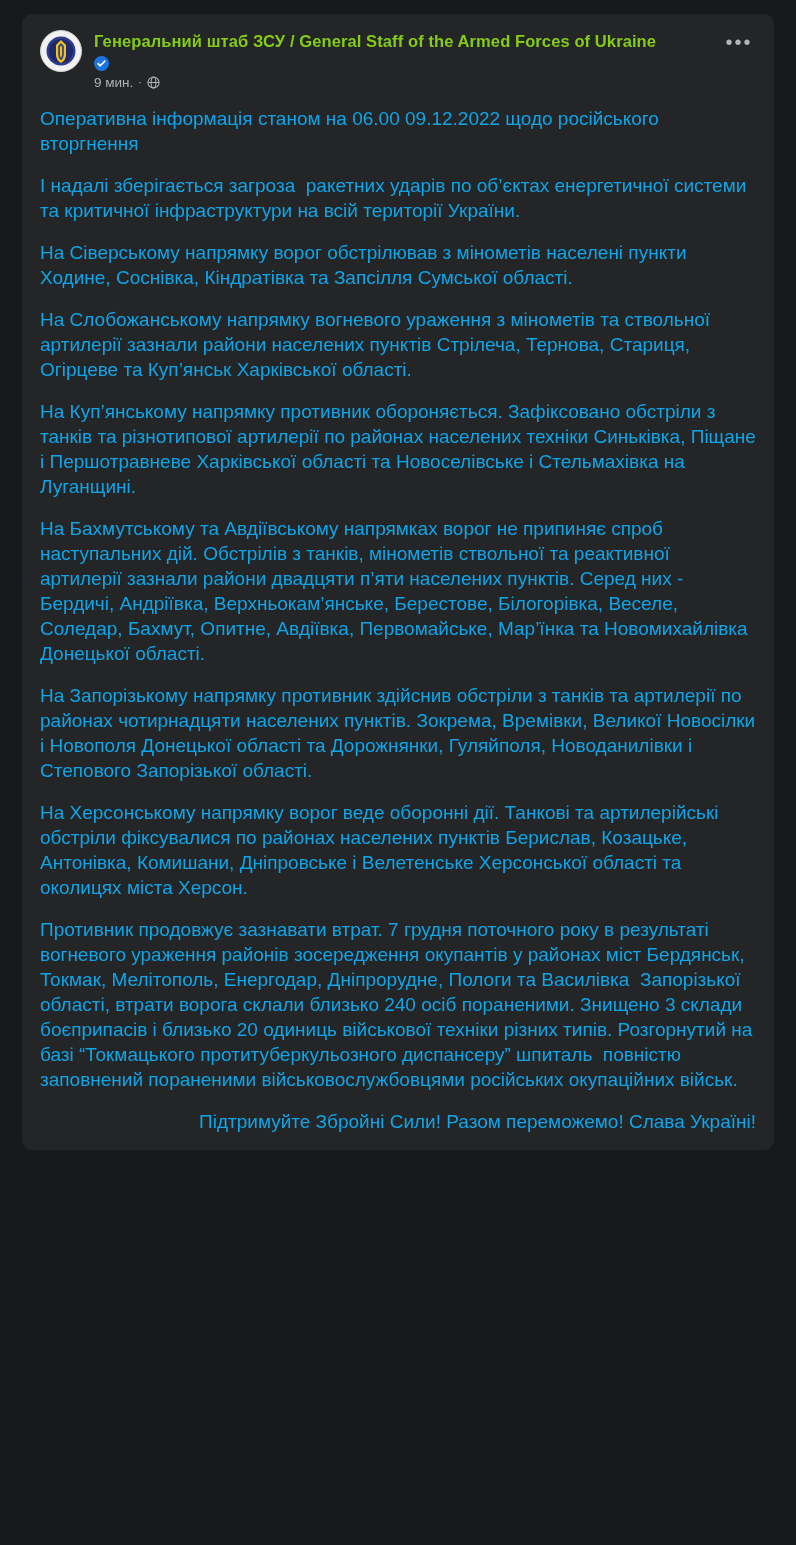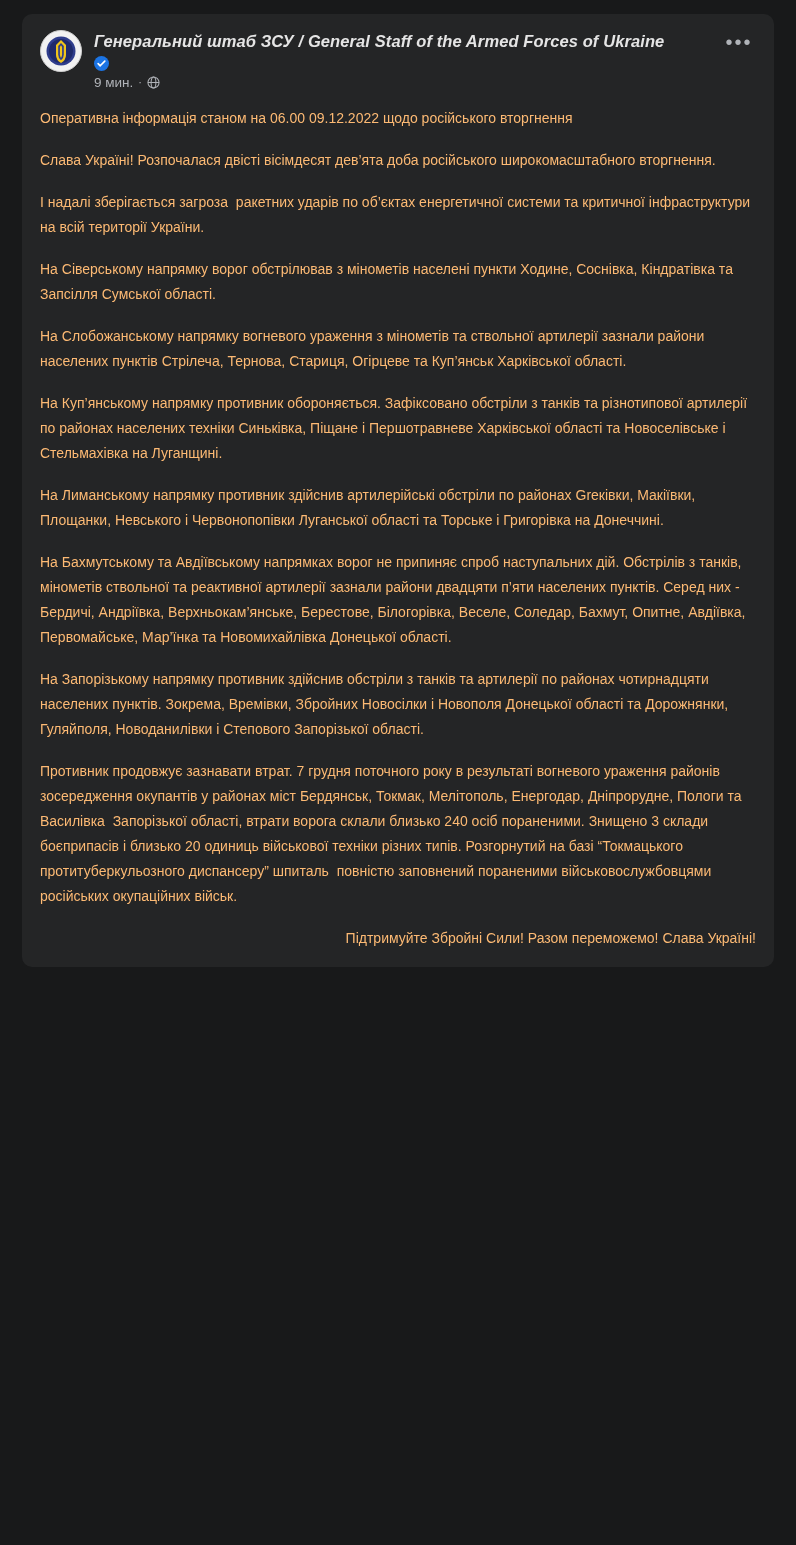--- a/index.html
+++ b/index.html
@@ -49,23 +49,22 @@
   }
   .header-text {
     flex: 1 1 auto;
     min-width: 0;
     padding-top: 1px;
   }
   .page-name {
     font-size: 16.5px;
     font-weight: bold;
     line-height: 21px;
-    color: #e5e5e5;
+    color: #84cc16;
     letter-spacing: 0.1px;
-    font-style: italic;
   }
   .verified-row {
     margin-top: 3px;
     height: 16px;
     display: flex;
     align-items: center;
   }
   .verified {
     width: 15px;
     height: 15px;
@@ -104,23 +103,23 @@
     font-size: 20px;
     letter-spacing: 2px;
     line-height: 1;
     border-radius: 6px;
     cursor: pointer;
     user-select: none;
     margin-top: -2px;
   }
   .body-text {
     margin-top: 16px;
-    font-size: 14px;
+    font-size: 19px;
     line-height: 25px;
-    color: #fdba74;
+    color: #0ea5e9;
   }
   .body-text p {
     margin: 0 0 17px 0;
     white-space: pre-wrap;
   }
   .body-text p:last-child { margin-bottom: 2px; text-align: right; }
 </style>
 </head>
 <body>
 
@@ -159,26 +158,25 @@
             </svg>
           </span>
         </div>
       </div>
 
       <div class="more-btn">•••</div>
     </div>
 
     <div class="body-text">
       <p>Оперативна інформація станом на 06.00 09.12.2022 щодо російського вторгнення</p>
-      <p>Слава Україні! Розпочалася двісті вісімдесят дев’ята доба російського широкомасштабного вторгнення.</p>
       <p>І надалі зберігається загроза  ракетних ударів по об’єктах енергетичної системи та критичної інфраструктури на всій території України.</p>
       <p>На Сіверському напрямку ворог обстрілював з мінометів населені пункти Ходине, Соснівка, Кіндратівка та Запсілля Сумської області.</p>
       <p>На Слобожанському напрямку вогневого ураження з мінометів та ствольної артилерії зазнали райони населених пунктів Стрілеча, Тернова, Стариця, Огірцеве та Куп’янськ Харківської області.</p>
       <p>На Куп’янському напрямку противник обороняється. Зафіксовано обстріли з танків та різнотипової артилерії по районах населених техніки Синьківка, Піщане і Першотравневе Харківської області та Новоселівське і Стельмахівка на Луганщині.</p>
-      <p>На Лиманському напрямку противник здійснив артилерійські обстріли по районах Greківки, Макіївки, Площанки, Невського і Червонопопівки Луганської області та Торське і Григорівка на Донеччині.</p>
       <p>На Бахмутському та Авдіївському напрямках ворог не припиняє спроб наступальних дій. Обстрілів з танків, мінометів ствольної та реактивної артилерії зазнали райони двадцяти п’яти населених пунктів. Серед них - Бердичі, Андріївка, Верхньокам’янське, Берестове, Білогорівка, Веселе, Соледар, Бахмут, Опитне, Авдіївка, Первомайське, Мар’їнка та Новомихайлівка Донецької області.</p>
-      <p>На Запорізькому напрямку противник здійснив обстріли з танків та артилерії по районах чотирнадцяти населених пунктів. Зокрема, Времівки, Збройних Новосілки і Новополя Донецької області та Дорожнянки, Гуляйполя, Новоданилівки і Степового Запорізької області.</p>
+      <p>На Запорізькому напрямку противник здійснив обстріли з танків та артилерії по районах чотирнадцяти населених пунктів. Зокрема, Времівки, Великої Новосілки і Новополя Донецької області та Дорожнянки, Гуляйполя, Новоданилівки і Степового Запорізької області.</p>
+      <p>На Херсонському напрямку ворог веде оборонні дії. Танкові та артилерійські обстріли фіксувалися по районах населених пунктів Берислав, Козацьке, Антонівка, Комишани, Дніпровське і Велетенське Херсонської області та околицях міста Херсон.</p>
       <p>Противник продовжує зазнавати втрат. 7 грудня поточного року в результаті вогневого ураження районів зосередження окупантів у районах міст Бердянськ, Токмак, Мелітополь, Енергодар, Дніпрорудне, Пологи та Василівка  Запорізької області, втрати ворога склали близько 240 осіб пораненими. Знищено 3 склади боєприпасів і близько 20 одиниць військової техніки різних типів. Розгорнутий на базі “Токмацького протитуберкульозного диспансеру” шпиталь  повністю заповнений пораненими військовослужбовцями російських окупаційних військ.</p>
       <p>Підтримуйте Збройні Сили! Разом переможемо! Слава Україні!</p>
     </div>
 
   </div>
 </div>
 
 </body></html>

